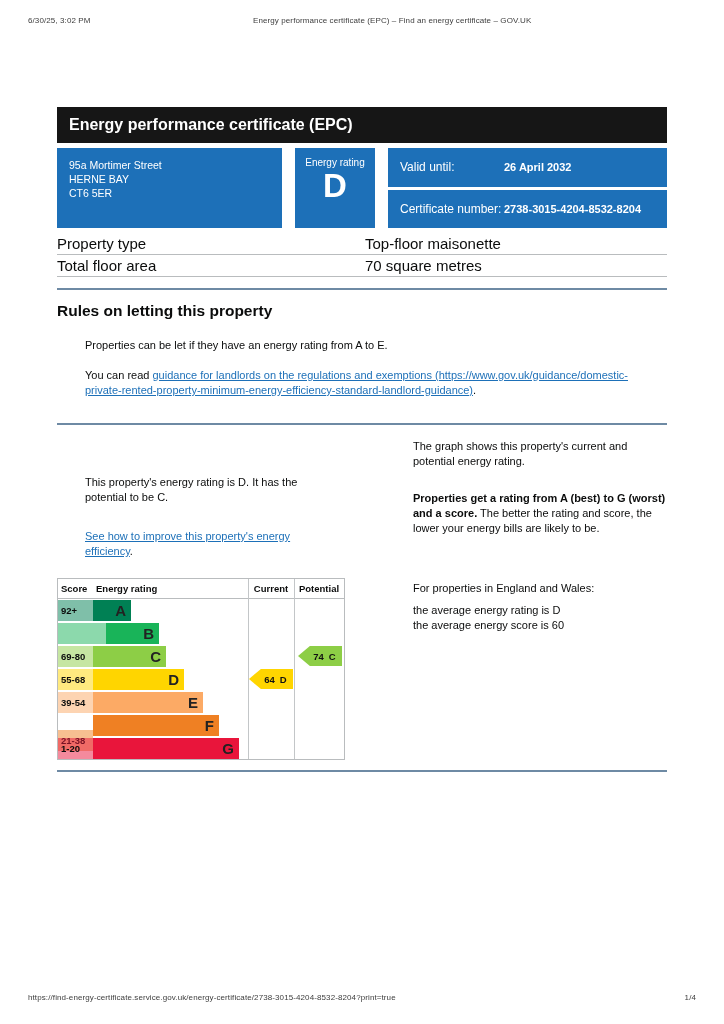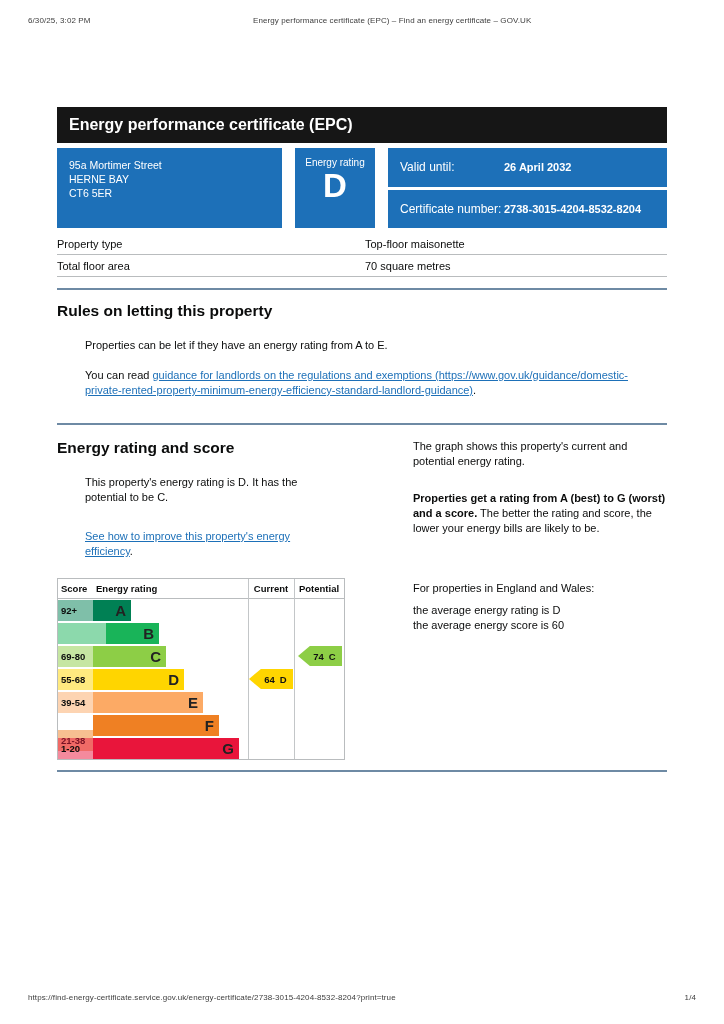--- a/index.html
+++ b/index.html
@@ -30,21 +30,21 @@
   .addr { width:225px; padding:10px 12px; font-size:10.5px; line-height:14px; }
   .rating-box { width:80px; display:flex; flex-direction:column; align-items:center; padding-top:9px; }
   .rating-box .lbl { font-size:10px; }
   .rating-box .big { font-size:33px; font-weight:bold; line-height:36px; }
   .validity { flex:1; display:flex; flex-direction:column; gap:3px; }
   .vrow { flex:1; display:flex; align-items:center; padding:0 12px; }
   .vrow .vlabel { width:104px; font-size:12px; }
   .vrow .vvalue { font-size:11px; font-weight:bold; }
 
   
-  .ptable { position:absolute; left:57px; top:233px; width:610px; font-size:11px; }
+  .ptable { position:absolute; left:57px; top:233px; width:610px; font-size:15px; }
   .prow { position:relative; height:22px; border-bottom:1px solid #b9bcbe; display:flex; align-items:center; }
   .prow .pvalue { position:absolute; left:308px; }
 
   .divider { position:absolute; left:57px; width:610px; height:2px; background:#6e8aa4; }
   .d1 { top:288px; } .d2 { top:423px; } .d3 { top:770px; }
 
   h2.section { position:absolute; left:57px; font-size:15.5px; font-weight:bold; color:#0b0c0c; }
   .para { position:absolute; font-size:11px; line-height:15px; color:#0b0c0c;padding-left:28px; }
   .link { color:#1d70b8; text-decoration:underline; cursor:pointer; }
 
@@ -116,21 +116,20 @@
   </div>
 
   <div class="divider d1"></div>
 
   <h2 class="section" style="top:302px;">Rules on letting this property</h2>
   <p class="para" style="left:57px; top:338px; width:610px;">Properties can be let if they have an energy rating from A to E.</p>
   <p class="para" style="left:57px; top:368px; width:604px;"><span>You can read </span><span class="link">guidance for landlords on the regulations and exemptions (https://www.gov.uk/guidance/domestic-private-rented-property-minimum-energy-efficiency-standard-landlord-guidance)</span><span>.</span></p>
 
   <div class="divider d2"></div>
 
-  <h2 class="section" style="top:439px;">Energy rating and score</h2>
   <p class="para" style="left:57px; top:475px; width:255px;">This property's energy rating is D. It has the potential to be C.</p>
   <p class="para" style="left:57px; top:529px; width:255px;"><span class="link">See how to improve this property's energy efficiency</span><span>.</span></p>
 
   <p class="para" style="left:385px; top:439px; width:282px;">The graph shows this property's current and potential energy rating.</p>
   <p class="para" style="left:385px; top:491px; width:282px;"><b>Properties get a rating from A (best) to G (worst) and a score.</b><span> The better the rating and score, the lower your energy bills are likely to be.</span></p>
   <p class="para" style="left:385px; top:581px; width:282px;">For properties in England and Wales:</p>
   <p class="para" style="left:385px; top:603px; width:282px;">the average energy rating is D</p>
   <p class="para" style="left:385px; top:618px; width:282px;">the average energy score is 60</p>
 
   <div class="chart">

